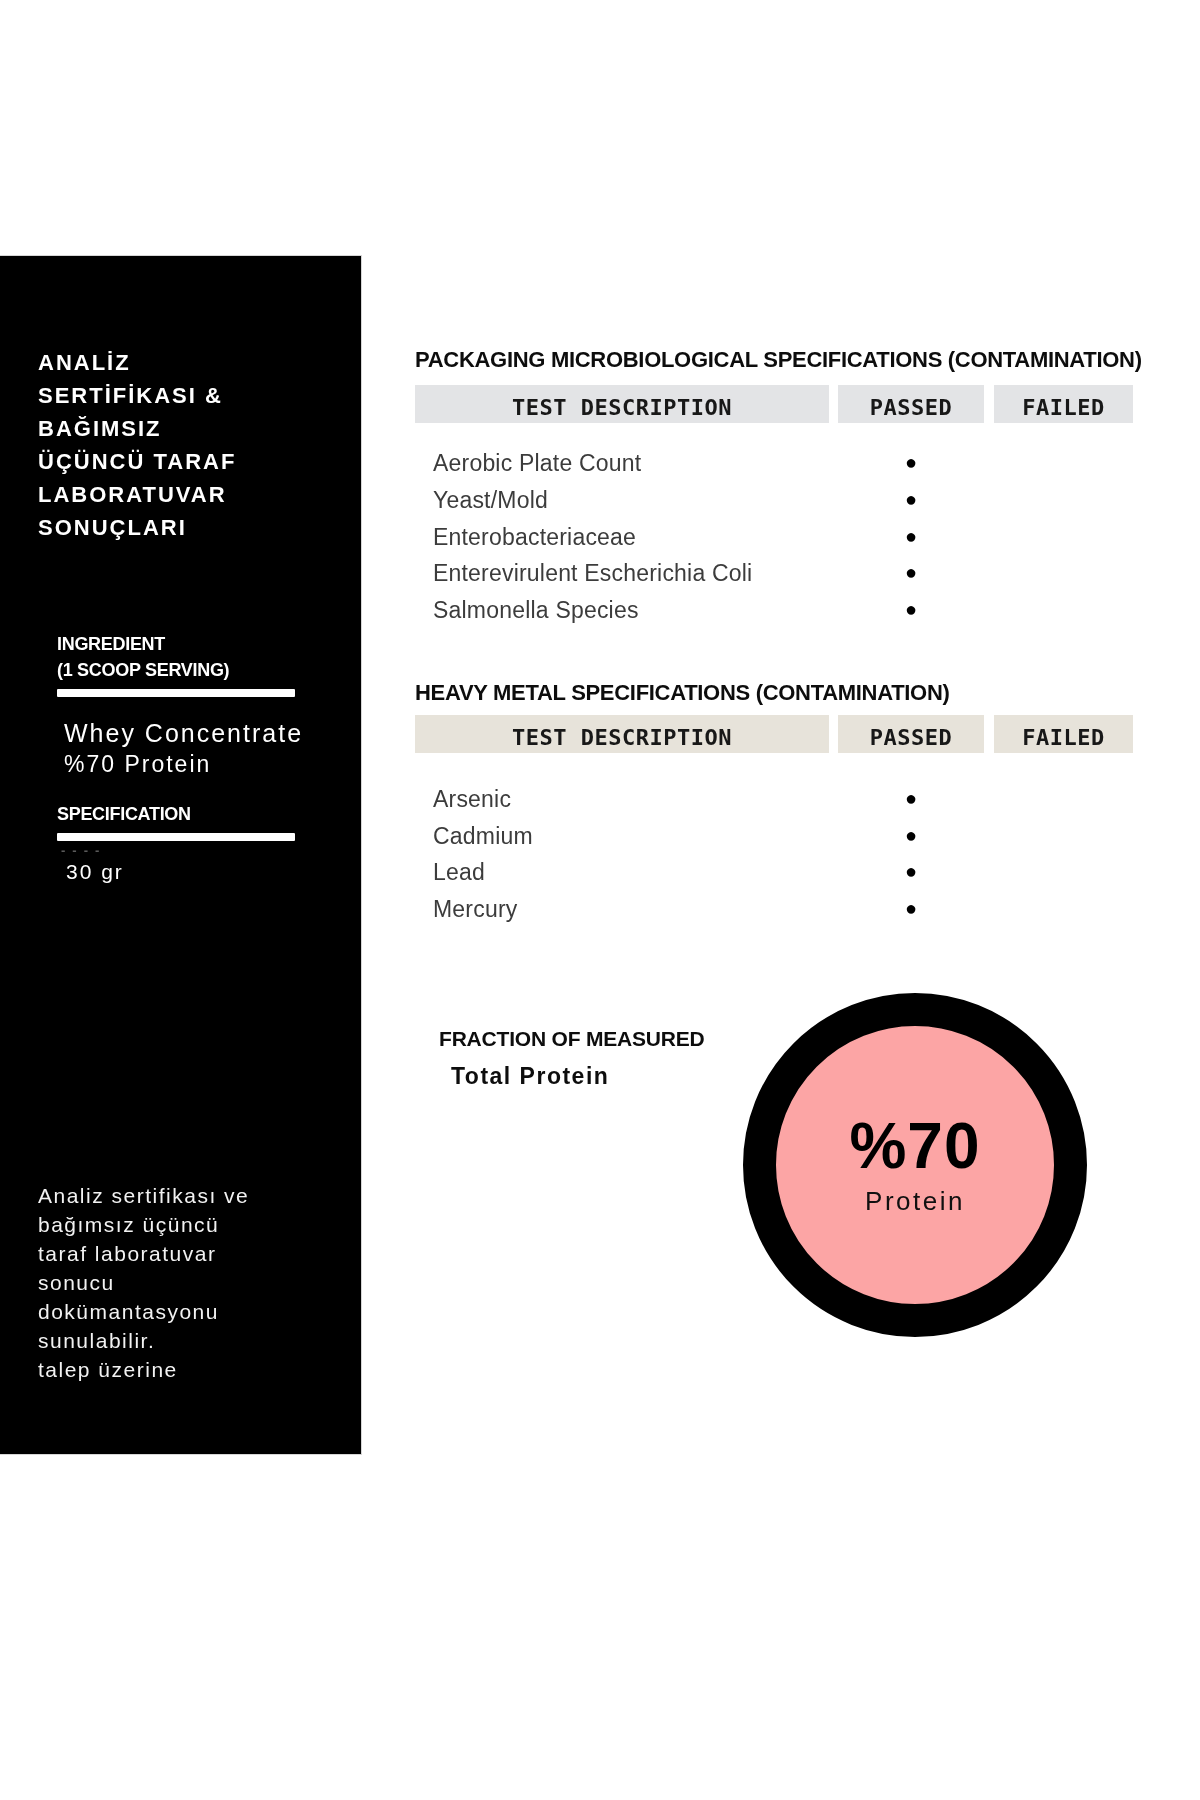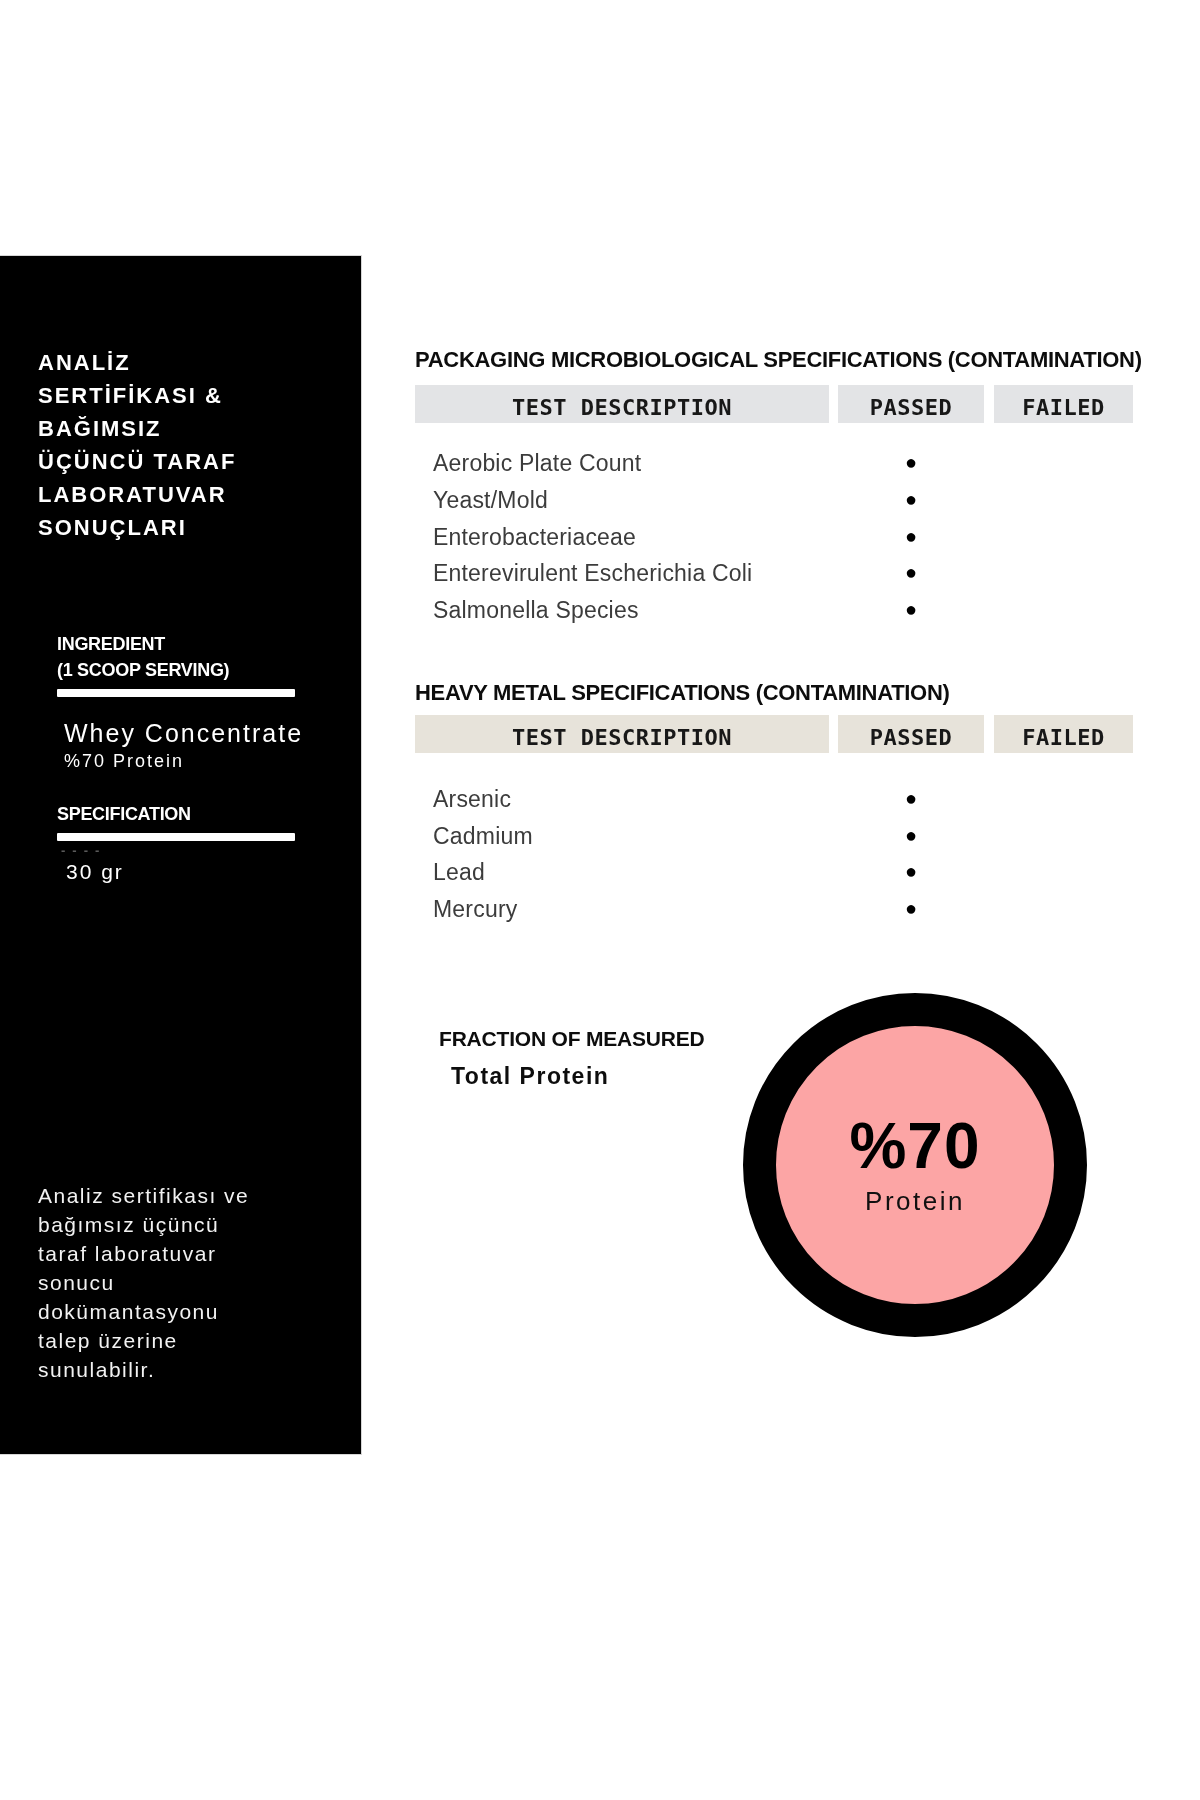--- a/index.html
+++ b/index.html
@@ -25,21 +25,21 @@
   .ing-label span{display:block;}
   .bar{position:absolute;left:57px;width:238px;height:8px;background:#ffffff;border-radius:1px;}
   .bar1{top:433px;}
   .bar2{top:577px;}
   .whey{
     position:absolute;left:64px;top:463px;color:#ffffff;
     font-size:25px;font-weight:400;letter-spacing:2px;white-space:nowrap;
   }
   .whey-sub{
     position:absolute;left:64px;top:495px;color:#ffffff;
-    font-size:18px;font-weight:400;letter-spacing:2px;
+    font-size:23px;font-weight:400;letter-spacing:2px;
   }
   .spec-label{
     position:absolute;left:57px;top:548px;
     color:#ffffff;font-size:18px;font-weight:bold;letter-spacing:-0.3px;
   }
   .dashes{
     position:absolute;left:61px;top:590px;color:#5a5a5a;
     font-size:13px;font-weight:bold;letter-spacing:7px;line-height:10px;
   }
   .amount{
@@ -127,22 +127,22 @@
     <div class="bar bar2"></div>
     <div class="dashes">----</div>
     <div class="amount">30 gr</div>
 
     <p class="note">
       <span>Analiz sertifikası ve</span>
       <span>bağımsız üçüncü</span>
       <span>taraf laboratuvar</span>
       <span>sonucu</span>
       <span>dokümantasyonu</span>
+      <span>sunulabilir.</span>
       <span>talep üzerine</span>
-      <span>sunulabilir.</span>
     </p>
   </aside>
 
   <h2 class="sec-title title1">PACKAGING MICROBIOLOGICAL SPECIFICATIONS (CONTAMINATION)</h2>
 
   <div class="thead-cell thead1 cell-desc">TEST DESCRIPTION</div>
   <div class="thead-cell thead1 cell-pass">PASSED</div>
   <div class="thead-cell thead1 cell-fail">FAILED</div>
 
   <div class="trow" style="top:444px">

